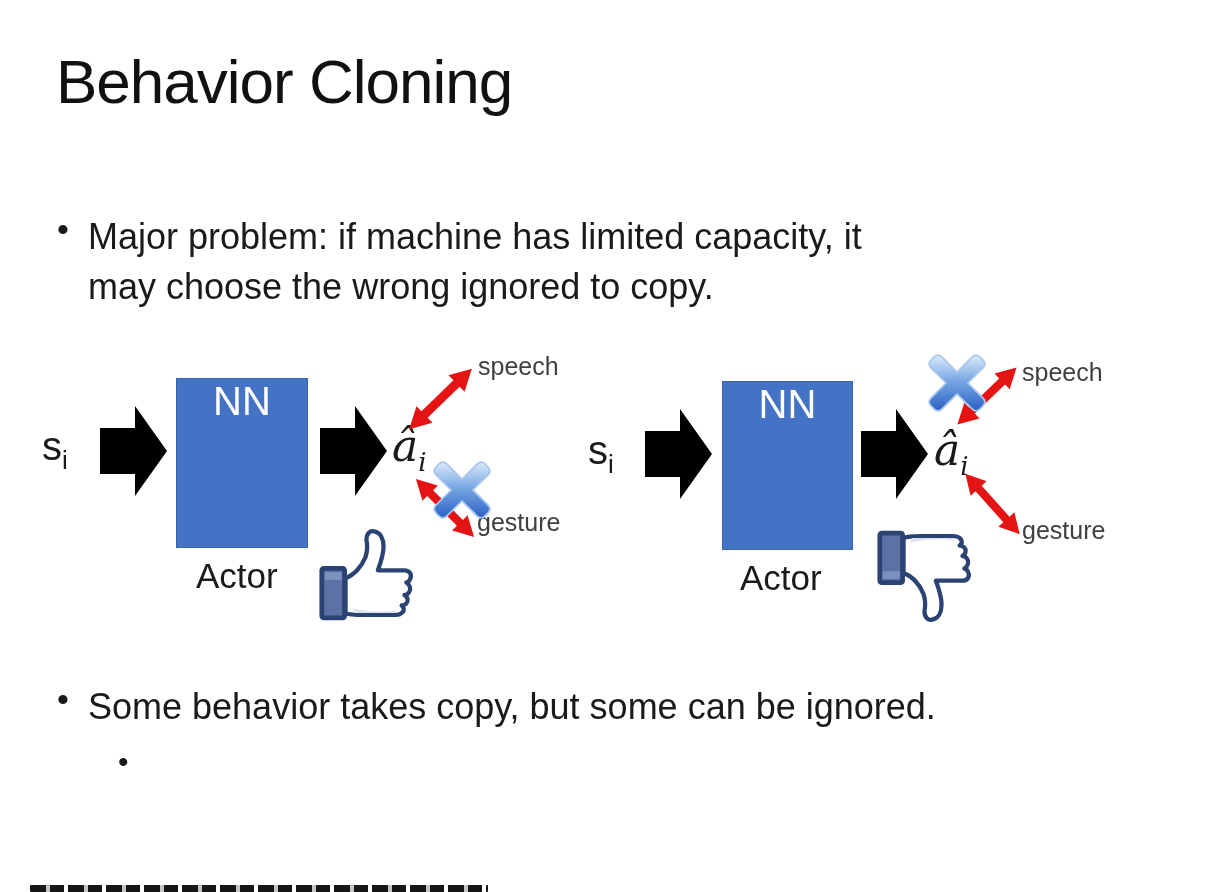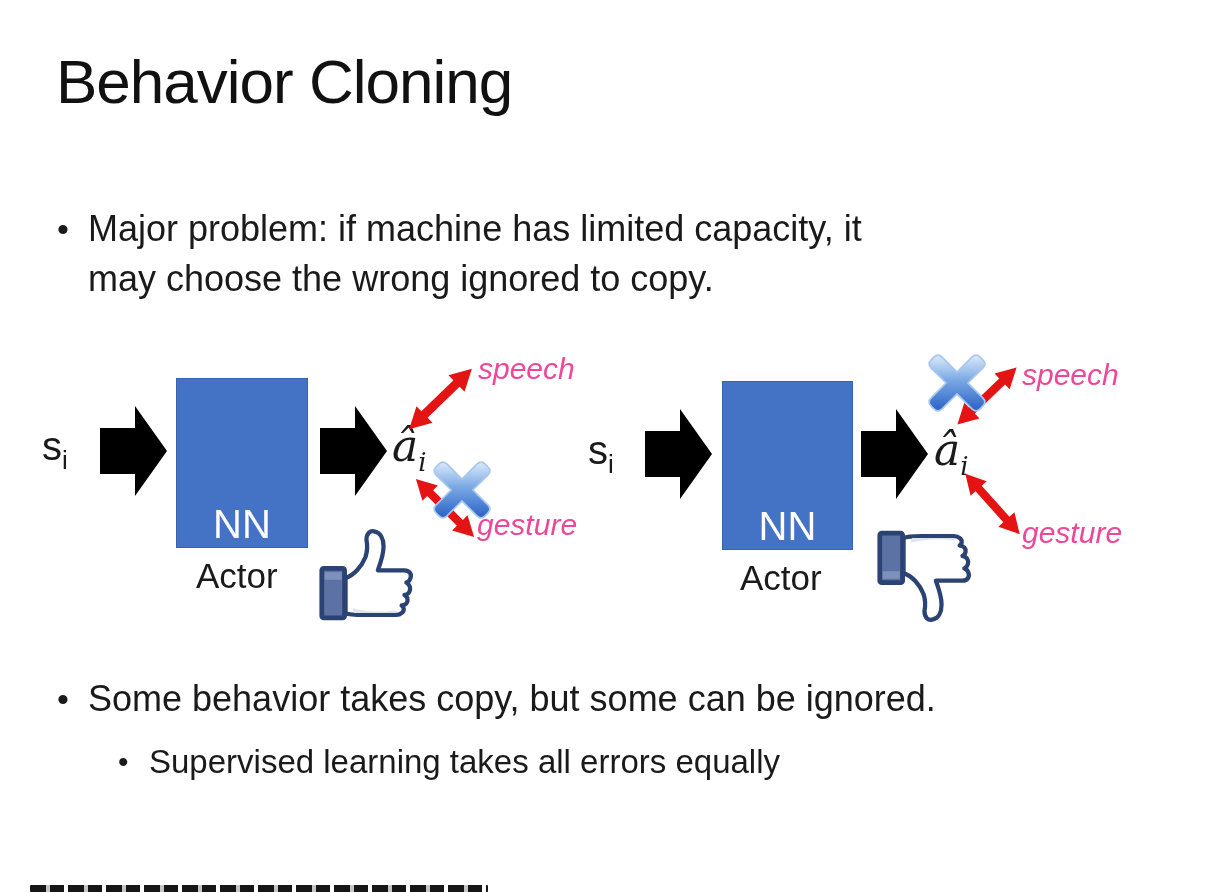--- a/index.html
+++ b/index.html
@@ -17,38 +17,38 @@
     font-family:"Liberation Sans",sans-serif;color:var(--text);
     overflow:hidden;
   }
   .abs{position:absolute;}
   .title{
     left:56px;top:46px;font-size:62px;font-weight:300;
     letter-spacing:-1px;color:#111;white-space:nowrap;
   }
   .bullet-row{display:flex;align-items:flex-start;}
   .bullet-dot{width:31px;flex:0 0 31px;font-size:34px;line-height:50px;}
-  .bullet-text{font-size:36px;line-height:50px;}
+  .bullet-text{font-size:36px;line-height:50px;margin-top:8px;}
   .b1{left:57px;top:204px;width:1040px;}
   .b2{left:57px;top:674px;width:1100px;}
   .b3{left:118px;top:739px;width:1000px;}
   .b3 .bullet-dot{font-size:30px;line-height:46px;}
   .b3 .bullet-text{font-size:33px;line-height:46px;}
   .io-label{font-size:40px;white-space:nowrap;}
   .io-label sub{font-size:26px;}
   .out-label{font-family:"DejaVu Serif",serif;font-style:italic;font-size:44px;white-space:nowrap;}
   .out-label sub{font-size:26px;}
   .nn-box{
     background:var(--nn-box-fill);
     border:1px solid #3a63ae;
-    display:flex;align-items:flex-end;justify-content:center;
+    display:flex;align-items:flex-start;justify-content:center;
     color:var(--nn-box-text);font-size:40px;
   }
   .actor-label{font-size:35px;white-space:nowrap;text-align:right;}
-  .branch-label{font-size:30px;white-space:nowrap;color:#ec4899;font-style:italic;}
+  .branch-label{font-size:25px;white-space:nowrap;color:#404040;}
   .rot{transform-origin:50% 50%;}
   svg{display:block;width:100%;height:100%;}
   .flip-v{transform:scaleY(-1);}
   .cutoff{
     background:repeating-linear-gradient(90deg,#161616 0 16px,rgba(22,22,22,.25) 16px 20px,#161616 20px 34px,rgba(255,255,255,.9) 34px 38px);
     border-radius:1px;
   }
 </style>
 </head>
 <body>
@@ -189,18 +189,17 @@
     </svg>
   </div>
 
   <div class="abs bullet-row b2">
     <span class="bullet-dot">•</span>
     <span class="bullet-text">Some behavior takes copy, but some can be ignored.</span>
   </div>
 
   <div class="abs bullet-row b3">
     <span class="bullet-dot">•</span>
-    <span class="bullet-text">Supervised learning takes all errors equally</span>
   </div>
 
   <div class="abs cutoff" style="left:30px;top:885px;width:458px;height:7px;"></div>
 
 </div>
 
 </body></html>

